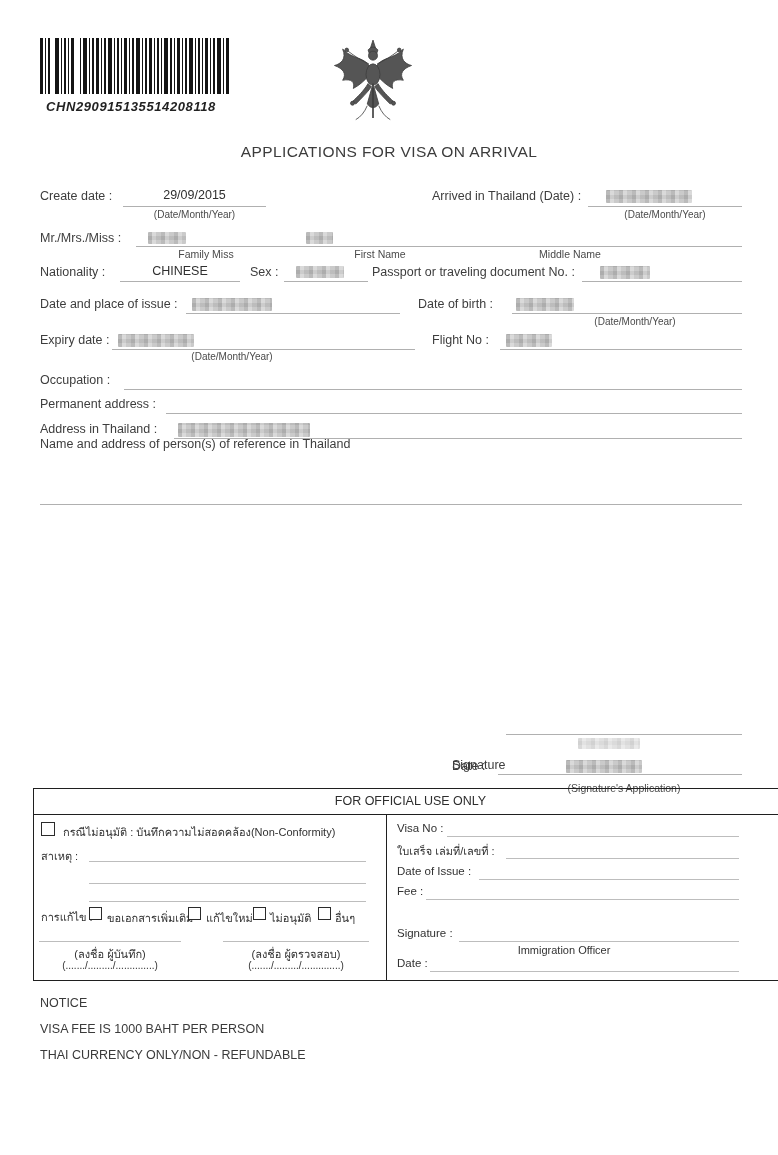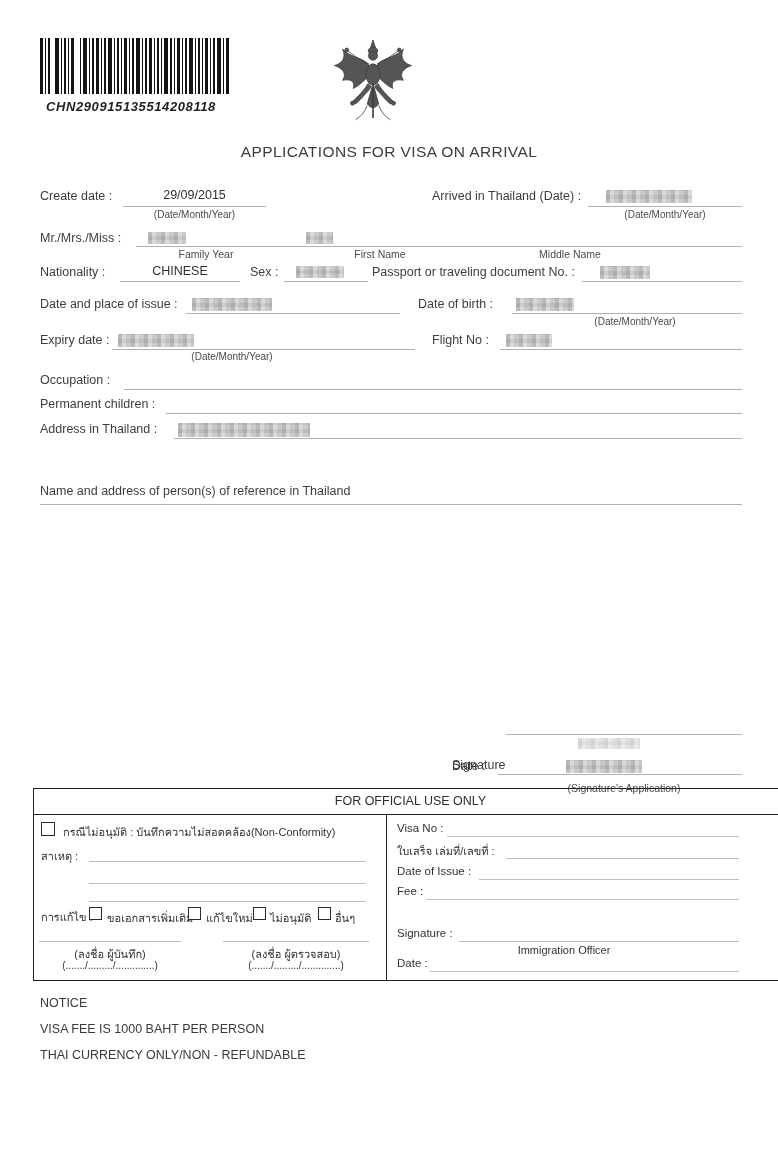--- a/index.html
+++ b/index.html
@@ -83,21 +83,21 @@
 
   <div class="abs lbl" style="left:432px;top:189px;">Arrived in Thailand (Date) :</div>
   <div class="fline" style="left:588px;top:206px;width:154px;"></div>
   <div class="redact" style="left:606px;top:190px;width:86px;height:13px;"></div>
   <div class="abs hint" style="left:588px;top:209px;width:154px;">(Date/Month/Year)</div>
 
   <div class="abs lbl" style="left:40px;top:231px;">Mr./Mrs./Miss :</div>
   <div class="fline" style="left:136px;top:246px;width:606px;"></div>
   <div class="redact" style="left:148px;top:232px;width:38px;height:12px;"></div>
   <div class="redact" style="left:306px;top:232px;width:27px;height:12px;"></div>
-  <div class="abs subl" style="left:136px;top:248px;width:140px;">Family Year</div>
+  <div class="abs subl" style="left:136px;top:248px;width:140px;">Family Miss</div>
   <div class="abs subl" style="left:320px;top:248px;width:120px;">First Name</div>
   <div class="abs subl" style="left:510px;top:248px;width:120px;">Middle Name</div>
 
   <div class="abs lbl" style="left:40px;top:265px;">Nationality :</div>
   <div class="fline" style="left:120px;top:281px;width:120px;"></div>
   <div class="abs val" style="left:120px;top:264px;width:120px;">CHINESE</div>
   <div class="abs lbl" style="left:250px;top:265px;">Sex :</div>
   <div class="fline" style="left:284px;top:281px;width:84px;"></div>
   <div class="redact" style="left:296px;top:266px;width:48px;height:12px;"></div>
   <div class="abs lbl" style="left:372px;top:265px;">Passport or traveling document No. :</div>
@@ -116,28 +116,28 @@
   <div class="fline" style="left:112px;top:349px;width:303px;"></div>
   <div class="redact" style="left:118px;top:334px;width:76px;height:13px;"></div>
   <div class="abs hint" style="left:112px;top:351px;width:240px;">(Date/Month/Year)</div>
   <div class="abs lbl" style="left:432px;top:333px;">Flight No :</div>
   <div class="fline" style="left:500px;top:349px;width:242px;"></div>
   <div class="redact" style="left:506px;top:334px;width:46px;height:13px;"></div>
 
   <div class="abs lbl" style="left:40px;top:373px;">Occupation :</div>
   <div class="fline" style="left:124px;top:389px;width:618px;"></div>
 
-  <div class="abs lbl" style="left:40px;top:397px;">Permanent children :</div>
+  <div class="abs lbl" style="left:40px;top:397px;">Permanent address :</div>
   <div class="fline" style="left:166px;top:413px;width:576px;"></div>
 
   <div class="abs lbl" style="left:40px;top:422px;">Address in Thailand :</div>
   <div class="fline" style="left:174px;top:438px;width:568px;"></div>
   <div class="redact" style="left:178px;top:423px;width:132px;height:14px;"></div>
 
-  <div class="abs lbl" style="left:40px;top:484px;">Name and address of person(s) of reference in Thailand</div>
+  <div class="abs lbl" style="left:40px;top:437px;">Name and address of person(s) of reference in Thailand</div>
   <div class="fline" style="left:40px;top:504px;width:702px;"></div>
 
   <div class="abs lbl" style="left:452px;top:758px;">Signature</div>
   <div class="fline" style="left:506px;top:734px;width:236px;"></div>
   <div class="abs hint" style="left:506px;top:738px;width:236px;font-size:10.5px;margin-top:44px;">(Signature's Application)</div>
   <div class="redact light" style="left:578px;top:738px;width:62px;height:11px;"></div>
   <div class="abs lbl" style="left:452px;top:759px;">Date :</div>
   <div class="fline" style="left:498px;top:774px;width:244px;"></div>
   <div class="redact" style="left:566px;top:760px;width:76px;height:13px;"></div>
 

